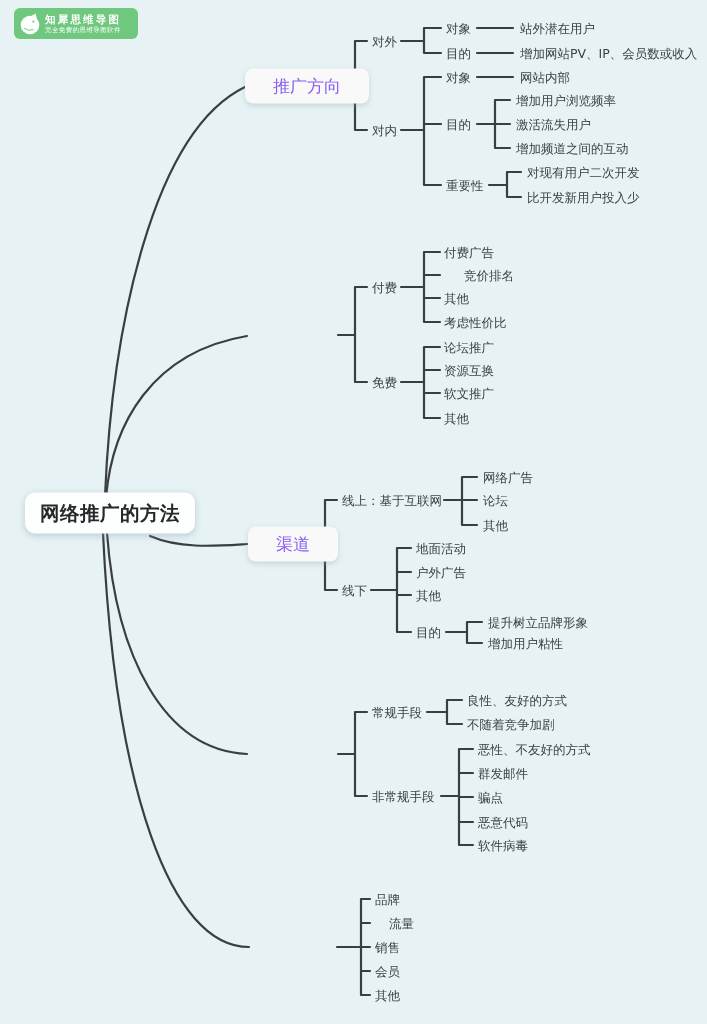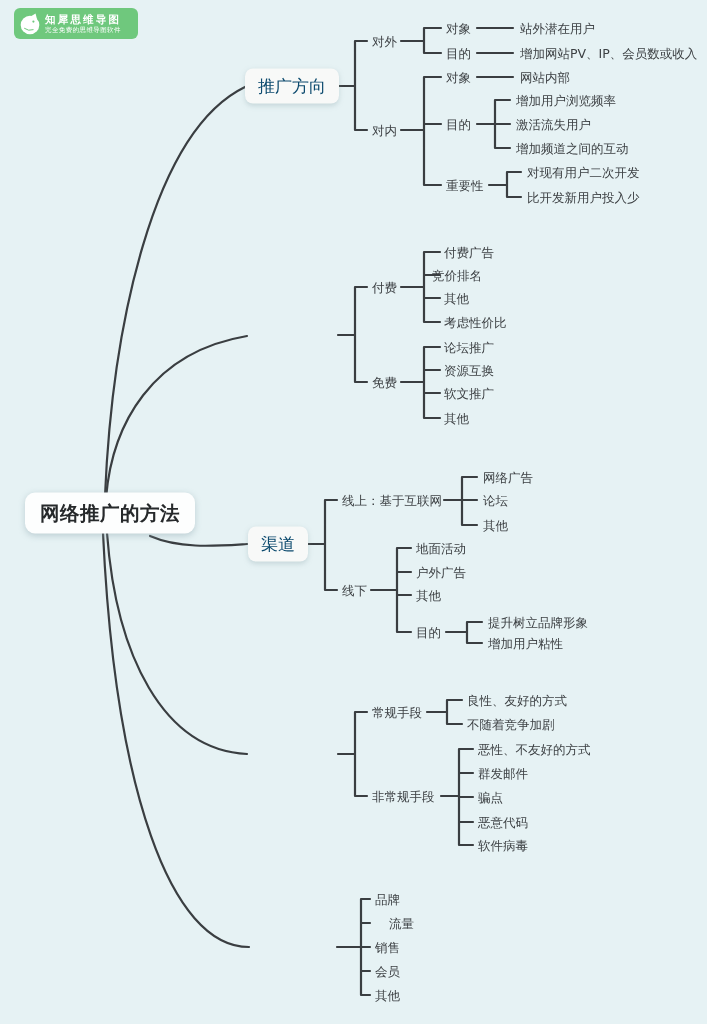--- a/index.html
+++ b/index.html
@@ -3,22 +3,22 @@
 <meta charset="utf-8">
 <title>网络推广的方法</title>
 <style>
   html,body{margin:0;padding:0;background:#e6f2f4;}
   .canvas{position:relative;width:707px;height:1024px;background:#e6f2f4;overflow:hidden;
           font-family:"DejaVu Sans","Liberation Sans",sans-serif;}
   .wires{position:absolute;left:0;top:0;width:707px;height:1024px;}
   .wires path{fill:none;stroke:#3a3e41;stroke-width:2.2;stroke-linecap:round;stroke-linejoin:round;}
   .node{position:absolute;transform:translateY(-50%);white-space:nowrap;
         color:#3d4144;font-size:12.5px;line-height:1.2;cursor:default;}
-  .box{background:#f8f9f8;border-radius:8px;padding:0 13px;height:35px;line-height:35px;
-       font-size:17px;color:#0c4a6e;box-shadow:0 2px 5px rgba(140,165,172,.35);}
+  .box{background:#f8f9f8;border-radius:8px;padding:0 28px;height:35px;line-height:35px;
+       font-size:17px;color:#8b5cf6;box-shadow:0 2px 5px rgba(140,165,172,.35);}
   .root-box{background:#fdfefe;border-radius:10px;padding:0 15px;height:41px;line-height:41px;
        font-size:19.5px;font-weight:bold;letter-spacing:.5px;color:#26292b;
        box-shadow:0 2px 6px rgba(140,165,172,.45);}
   .logo{position:absolute;left:14px;top:8px;width:124px;height:31px;background:#6fc87d;
         border-radius:6px;display:flex;align-items:center;gap:3px;padding:0 5px 0 4px;
         box-sizing:border-box;}
   .logo-text{display:flex;flex-direction:column;justify-content:center;}
   .logo-title{color:#ffffff;font-size:10.5px;font-weight:bold;letter-spacing:2.2px;line-height:1.25;}
   .logo-sub{color:#ffffff;font-size:6.5px;letter-spacing:.4px;line-height:1.3;}
   .watermark{position:absolute;left:497px;top:994px;transform:translateY(-50%);
@@ -88,21 +88,21 @@
   <div class="node" style="left:446px;top:124px">目的</div>
   <div class="node" style="left:516px;top:100px">增加用户浏览频率</div>
   <div class="node" style="left:516px;top:124px">激活流失用户</div>
   <div class="node" style="left:516px;top:148px">增加频道之间的互动</div>
   <div class="node" style="left:446px;top:185px">重要性</div>
   <div class="node" style="left:527px;top:172px">对现有用户二次开发</div>
   <div class="node" style="left:527px;top:197px">比开发新用户投入少</div>
 
   <div class="node" style="left:372px;top:287px">付费</div>
   <div class="node" style="left:444px;top:252px">付费广告</div>
-  <div class="node" style="left:432px;top:275px">竞价排名</div>
+  <div class="node" style="left:464px;top:275px">竞价排名</div>
   <div class="node" style="left:444px;top:298px">其他</div>
   <div class="node" style="left:444px;top:322px">考虑性价比</div>
   <div class="node" style="left:372px;top:382px">免费</div>
   <div class="node" style="left:444px;top:347px">论坛推广</div>
   <div class="node" style="left:444px;top:370px">资源互换</div>
   <div class="node" style="left:444px;top:393px">软文推广</div>
   <div class="node" style="left:444px;top:418px">其他</div>
 
   <div class="node box" style="left:248px;top:544px">渠道</div>
   <div class="node" style="left:342px;top:500px">线上：基于互联网</div>

